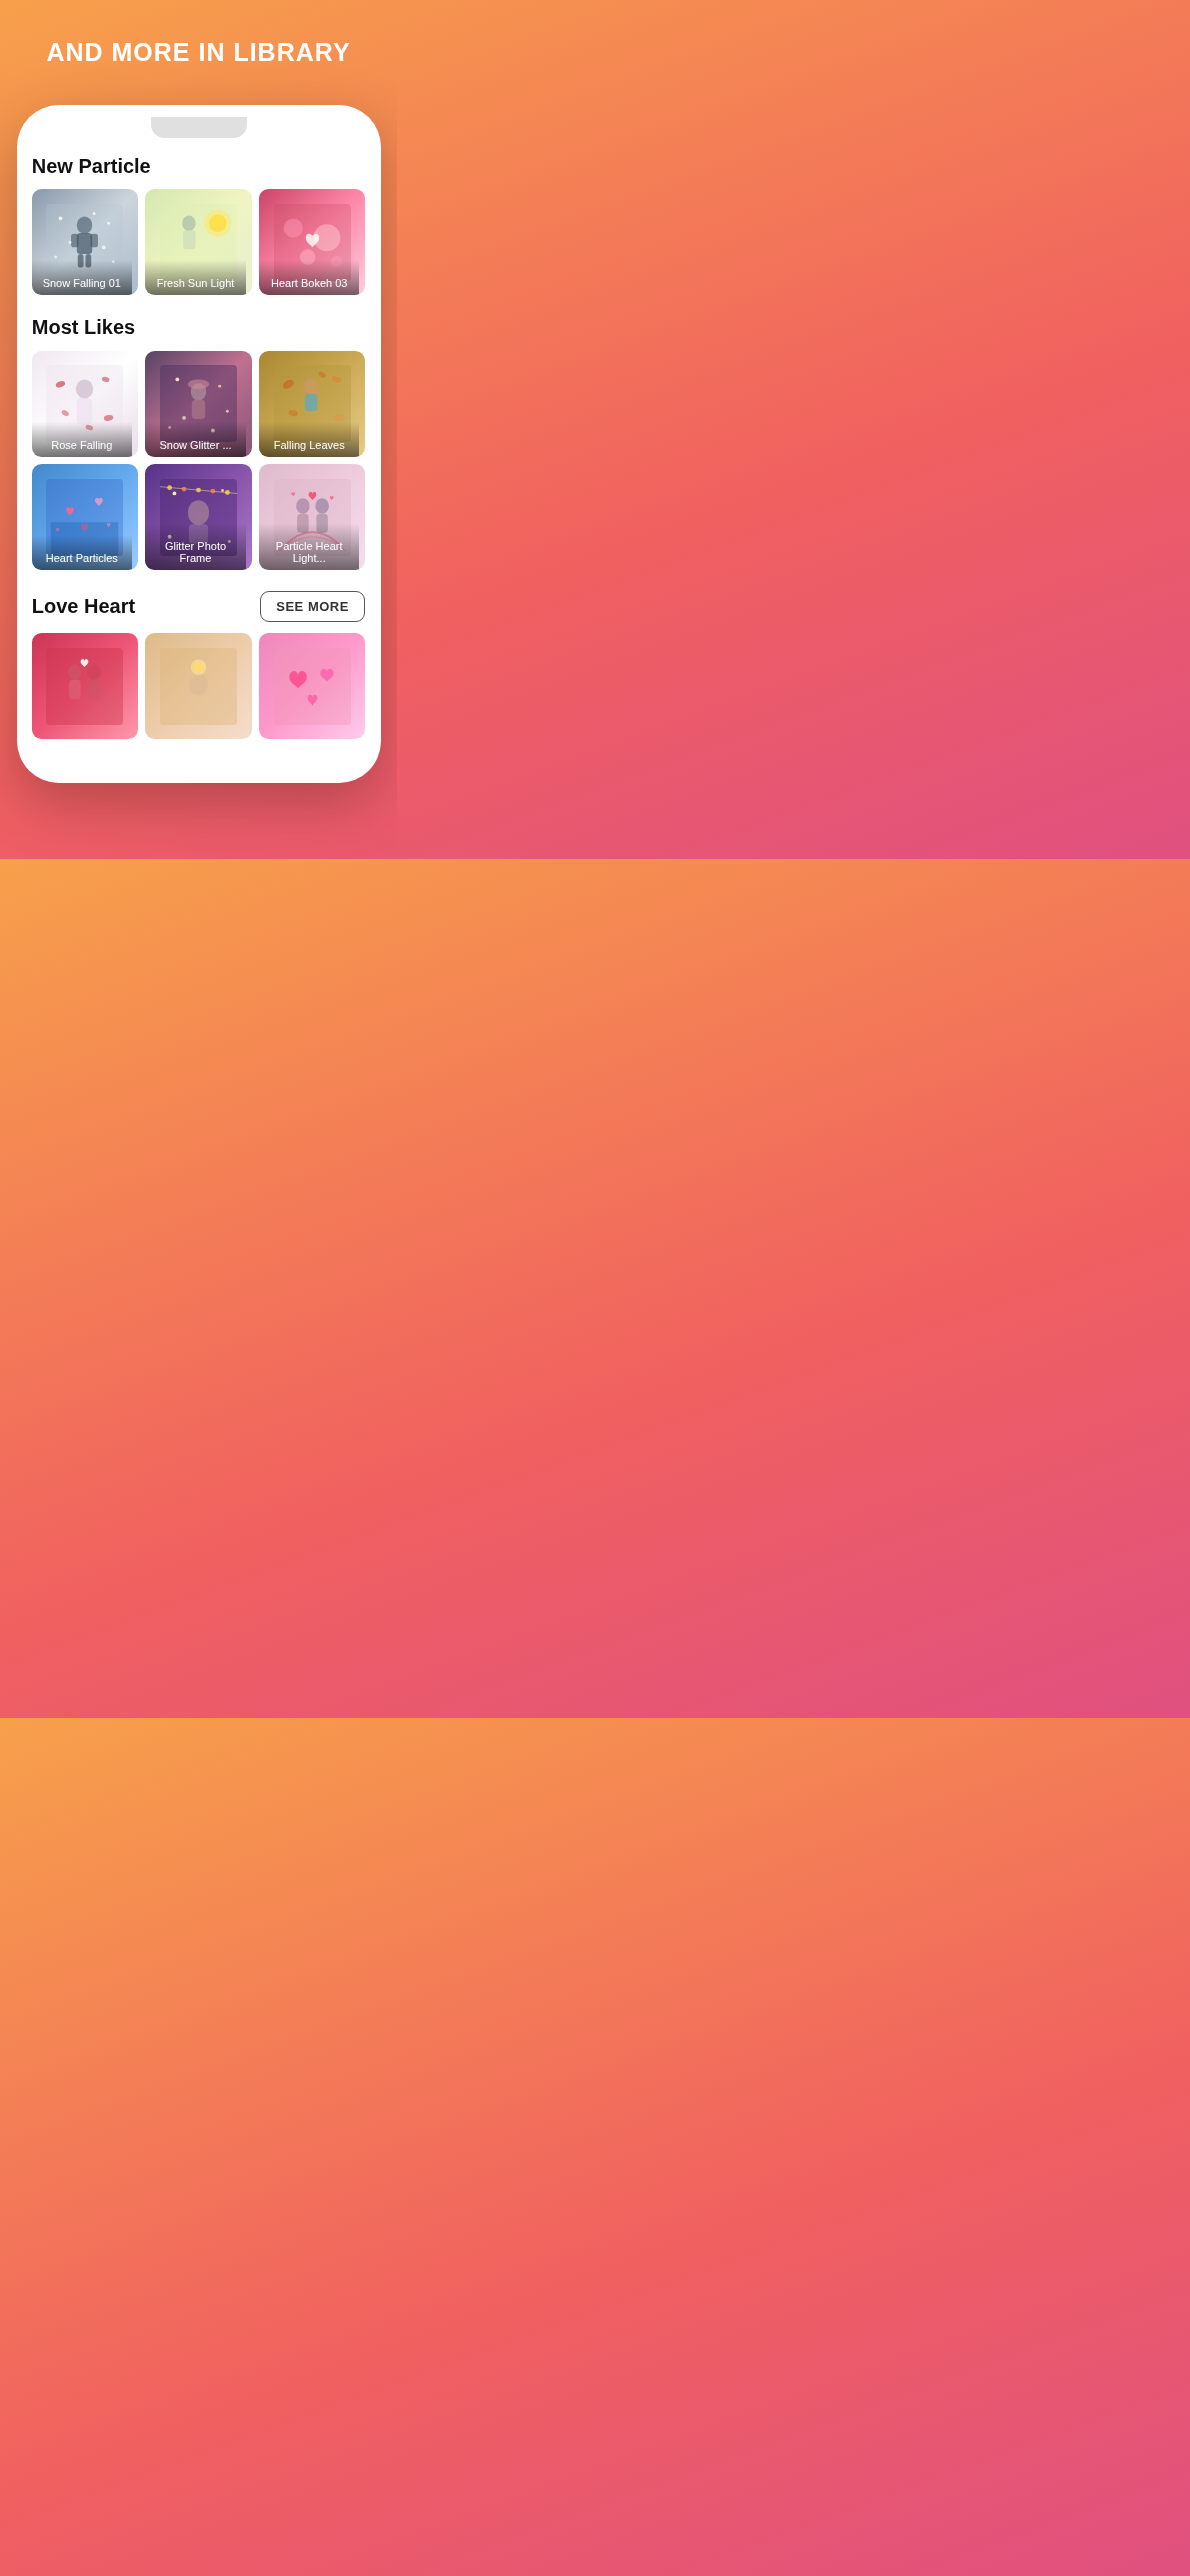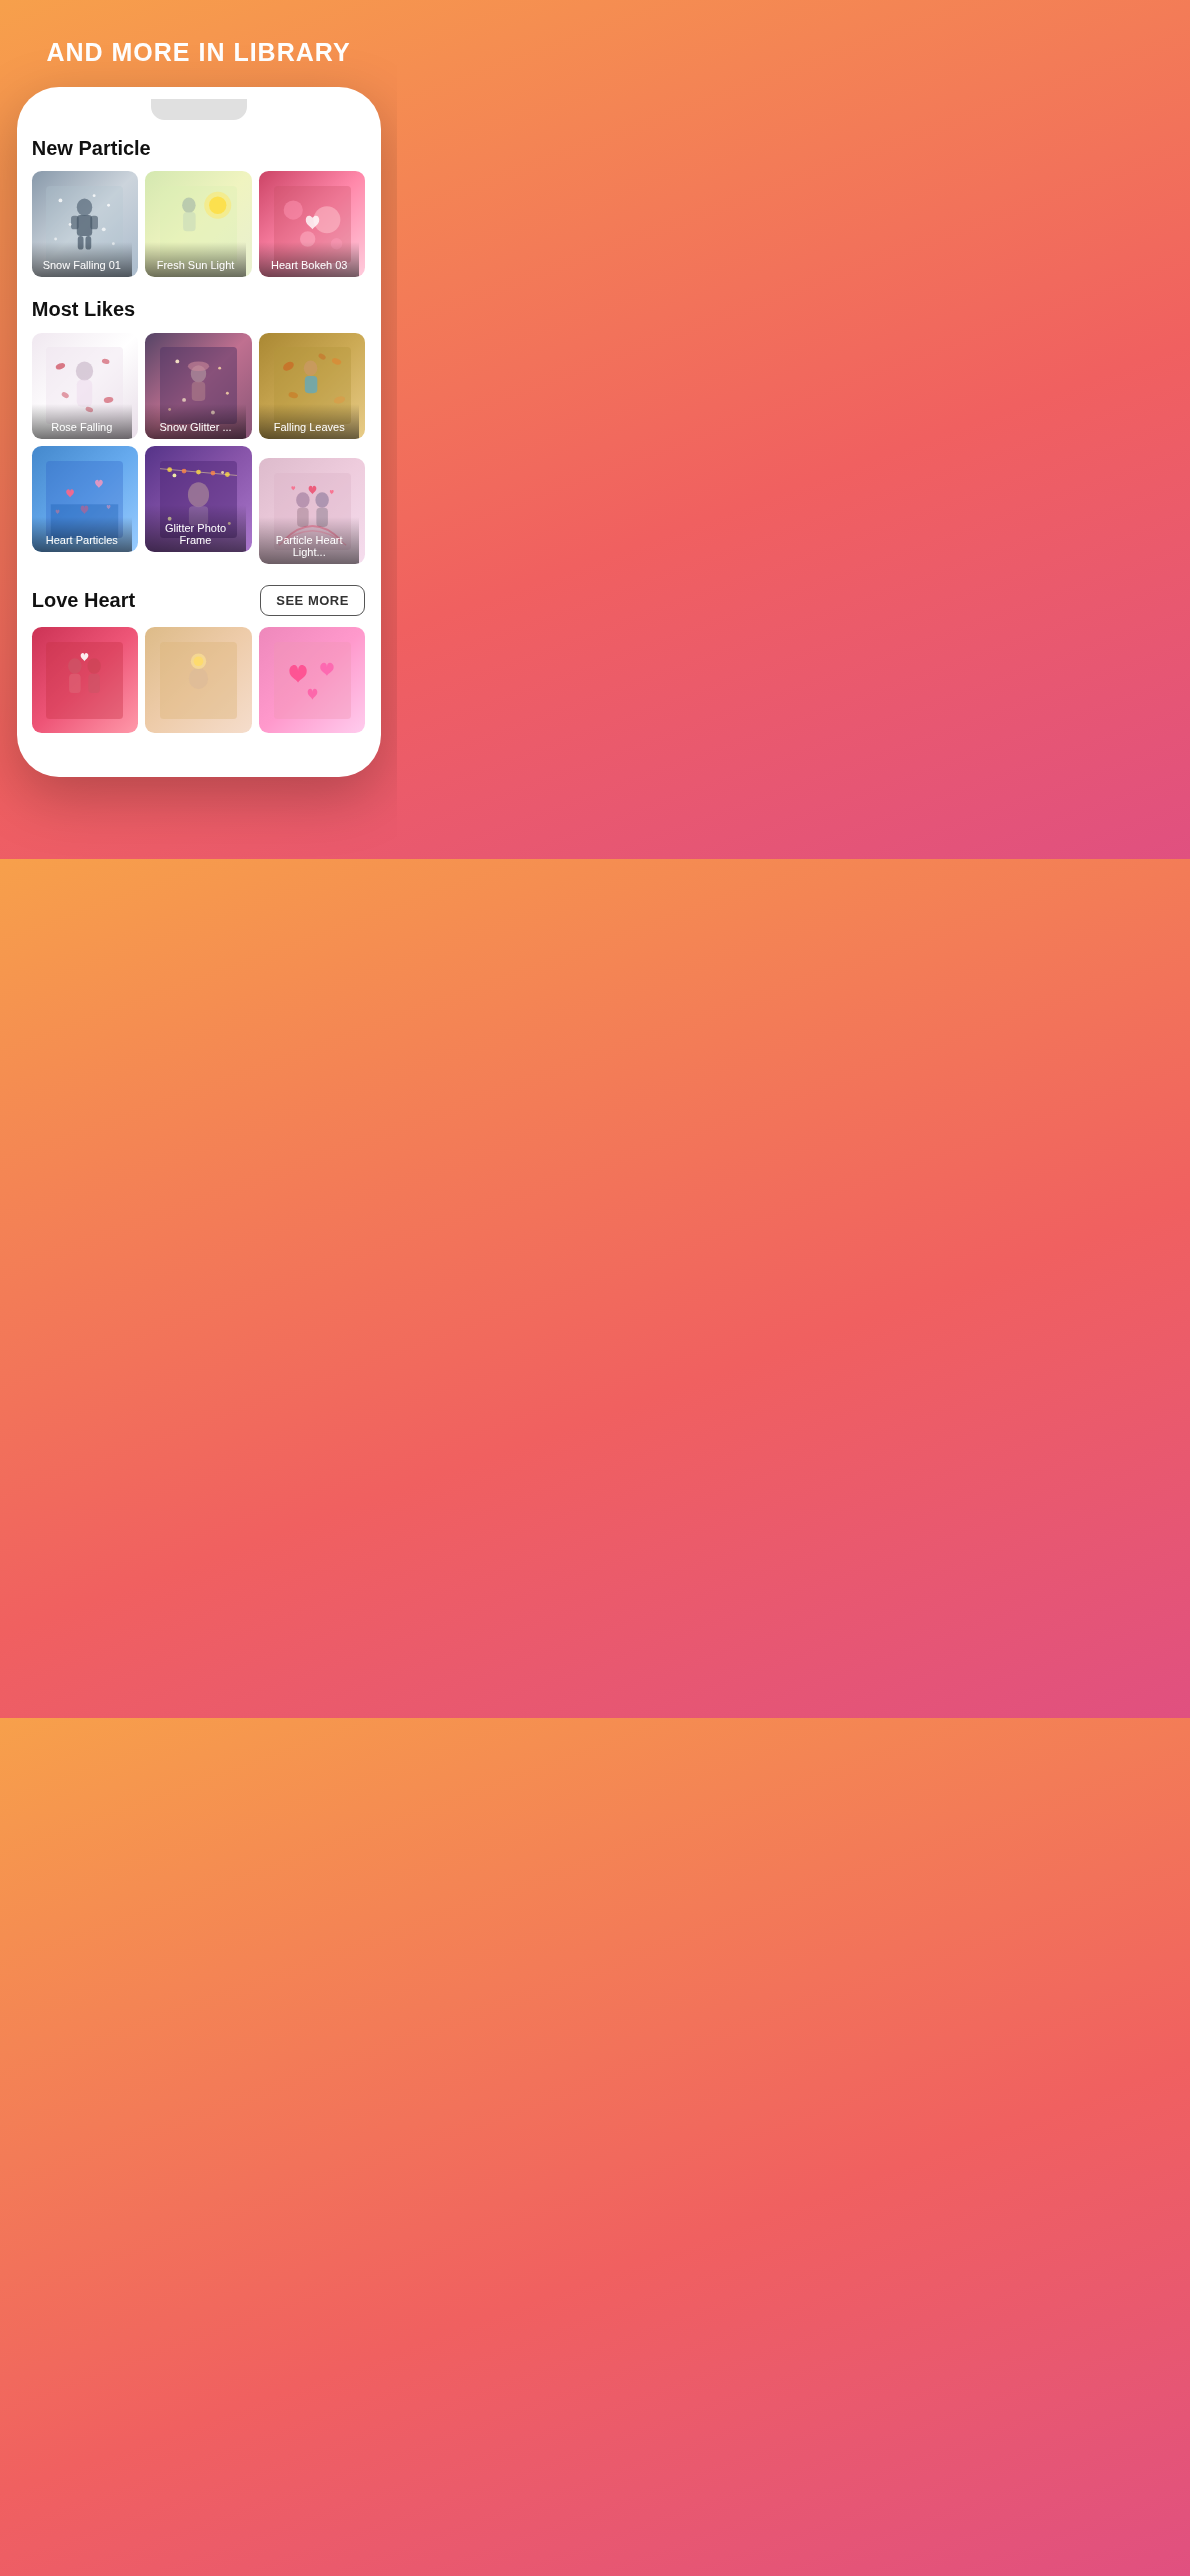--- a/index.html
+++ b/index.html
@@ -15,21 +15,21 @@
       align-items: center;
       padding: 38px 0 0;
     }
 
     .header-title {
       color: #fff;
       font-size: 25px;
       font-weight: 900;
       letter-spacing: 1px;
       text-align: center;
-      margin-bottom: 20px;
+      margin-bottom: 38px;
       padding: 0 19px;
     }
 
     .phone-frame {
       width: 364px;
       background: #fff;
       border-radius: 42px;
       box-shadow: 0 19px 58px rgba(0,0,0,0.25);
       overflow: hidden;
       padding-bottom: 23px;
@@ -139,21 +139,21 @@
 
     
     .bg-snow1 { background: linear-gradient(135deg, #8899aa 0%, #ccd4dc 50%, #aabbcc 100%); }
     .bg-sunlight { background: linear-gradient(135deg, #d4e8b0 0%, #f0f4c0 50%, #e8f0d0 100%); }
     .bg-heartbokeh { background: linear-gradient(135deg, #cc4466 0%, #ff88aa 50%, #ffccdd 100%); }
     .bg-rosefalling { background: linear-gradient(135deg, #f0e8f0 0%, #ffffff 50%, #e8dde8 100%); }
     .bg-snowglitter { background: linear-gradient(135deg, #554466 0%, #c07090 50%, #885577 100%); }
     .bg-fallingleaves { background: linear-gradient(135deg, #aa8833 0%, #ccaa55 50%, #e8cc88 100%); }
     .bg-heartparticles { background: linear-gradient(135deg, #4488cc 0%, #66aaee 50%, #99ccff 100%); }
     .bg-glitterframe { background: linear-gradient(135deg, #553388 0%, #8855aa 50%, #aa77cc 100%); }
-    .bg-particleheart { background: linear-gradient(135deg, #ddbbcc 0%, #eeccdd 50%, #f5ddee 100%); margin-top: 12px; }
+    .bg-particleheart { background: linear-gradient(135deg, #ddbbcc 0%, #eeccdd 50%, #f5ddee 100%); }
     .bg-loveheart1 { background: linear-gradient(135deg, #cc3355 0%, #ee5577 50%, #ff99aa 100%); }
     .bg-loveheart2 { background: linear-gradient(135deg, #ddbb88 0%, #eeccaa 50%, #f5ddcc 100%); }
     .bg-loveheart3 { background: linear-gradient(135deg, #ee88bb 0%, #ff99cc 50%, #ffccee 100%); }
 
     
     .card-figure {
       position: absolute;
       top: 0; left: 0; right: 0; bottom: 0;
       display: flex;
       align-items: center;

